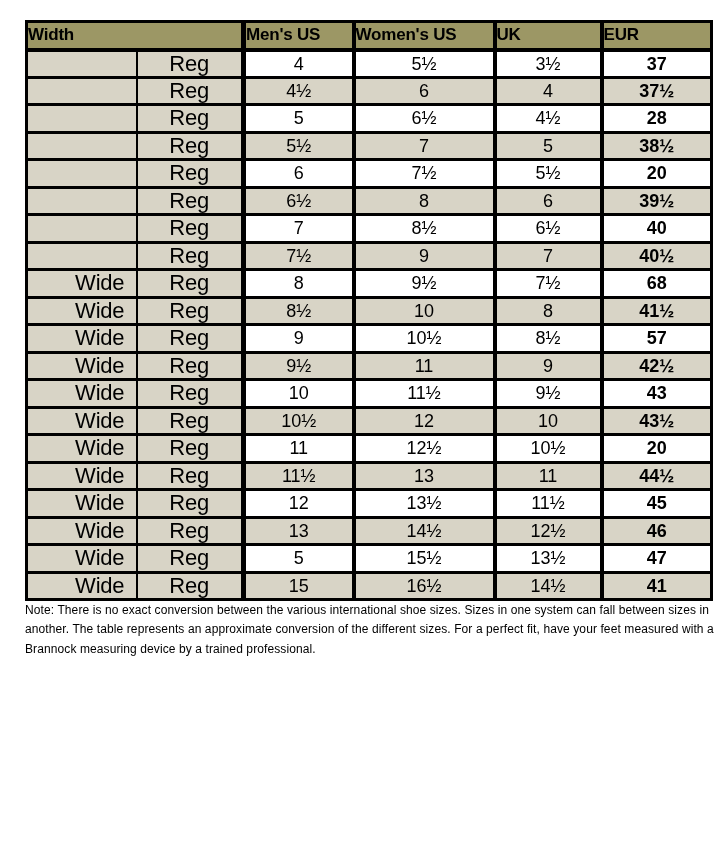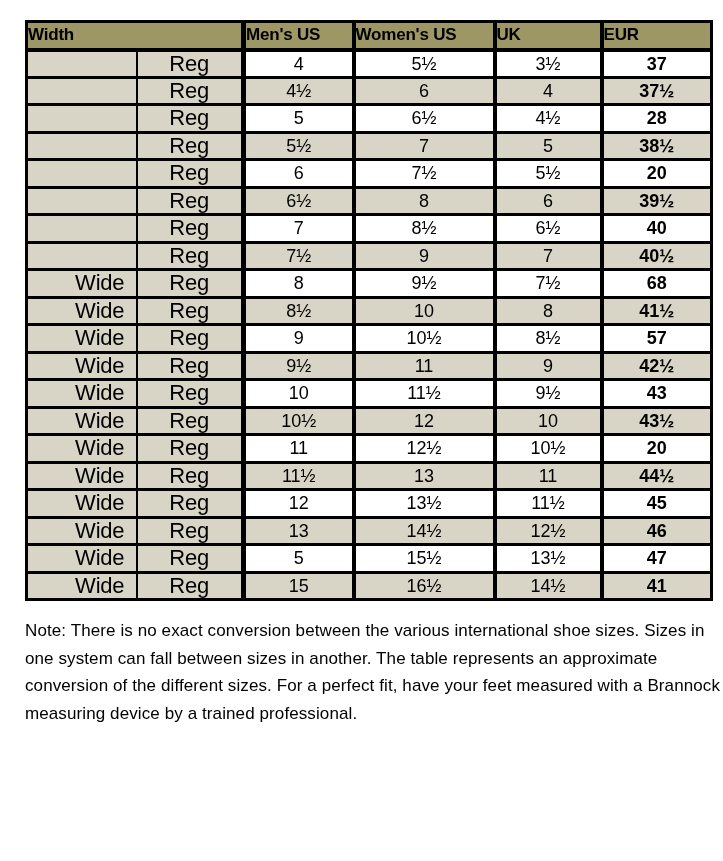--- a/index.html
+++ b/index.html
@@ -81,24 +81,24 @@
     letter-spacing:-0.2px;
   }
   td.w1{border-right-width:2px;padding-left:36px;}
   td.w2{border-left-width:2px;border-right-width:5px;}
   td.c-mens{border-left-width:5px;border-right-width:4px;}
   td.c-womens,td.c-uk{border-left-width:4px;border-right-width:4px;}
   td.c-eur{border-left-width:4px;font-weight:bold;}
   td.dcol{background:var(--row-white);}
   tr.shade td.dcol{background:var(--row-beige);}
   p.footnote{
-    font-size:17px;
+    font-size:12px;
     letter-spacing:0.1px;
     line-height:1.62;
-    margin:16px 0 0 0;
+    margin:0 0 0 0;
     width:698px;
   }
 </style>
 </head>
 <body>
 
 <div class="page">
 
 
 

